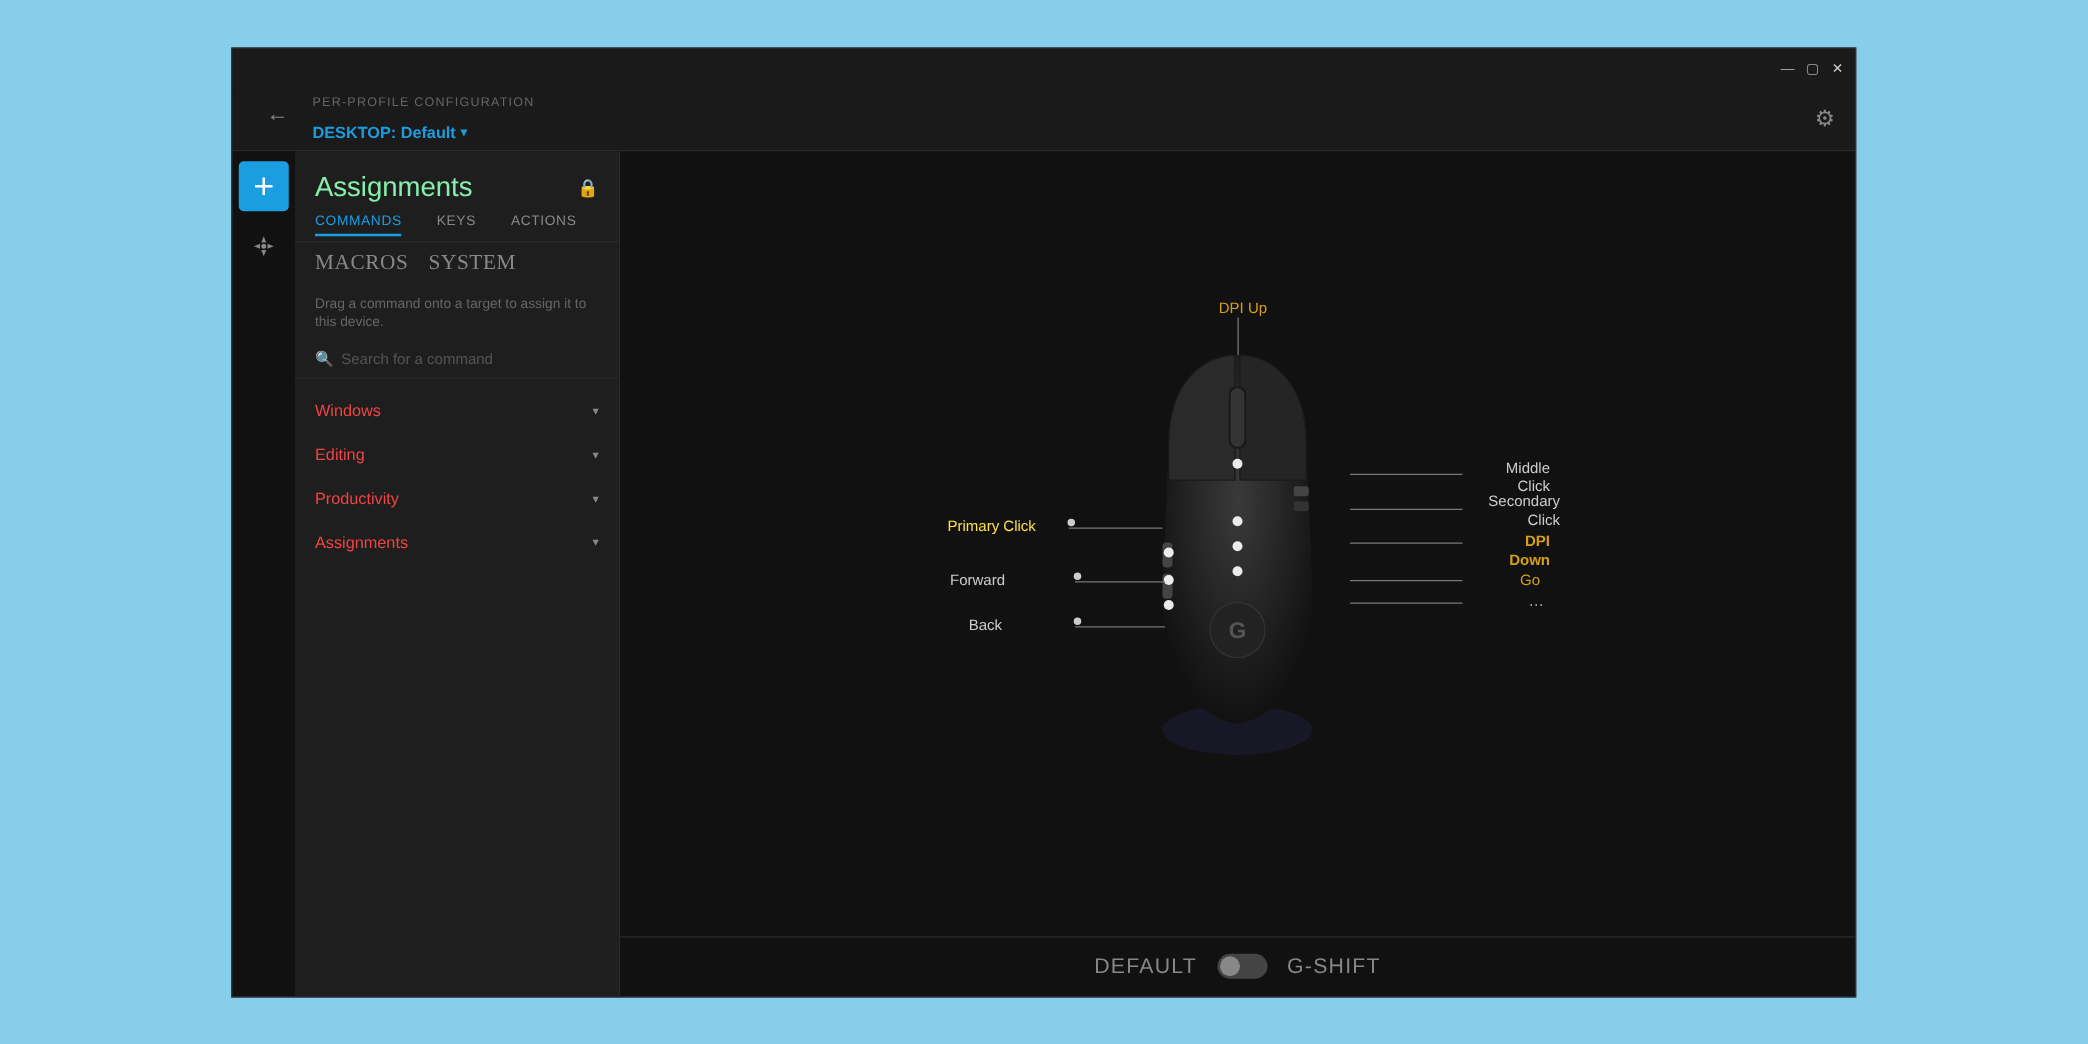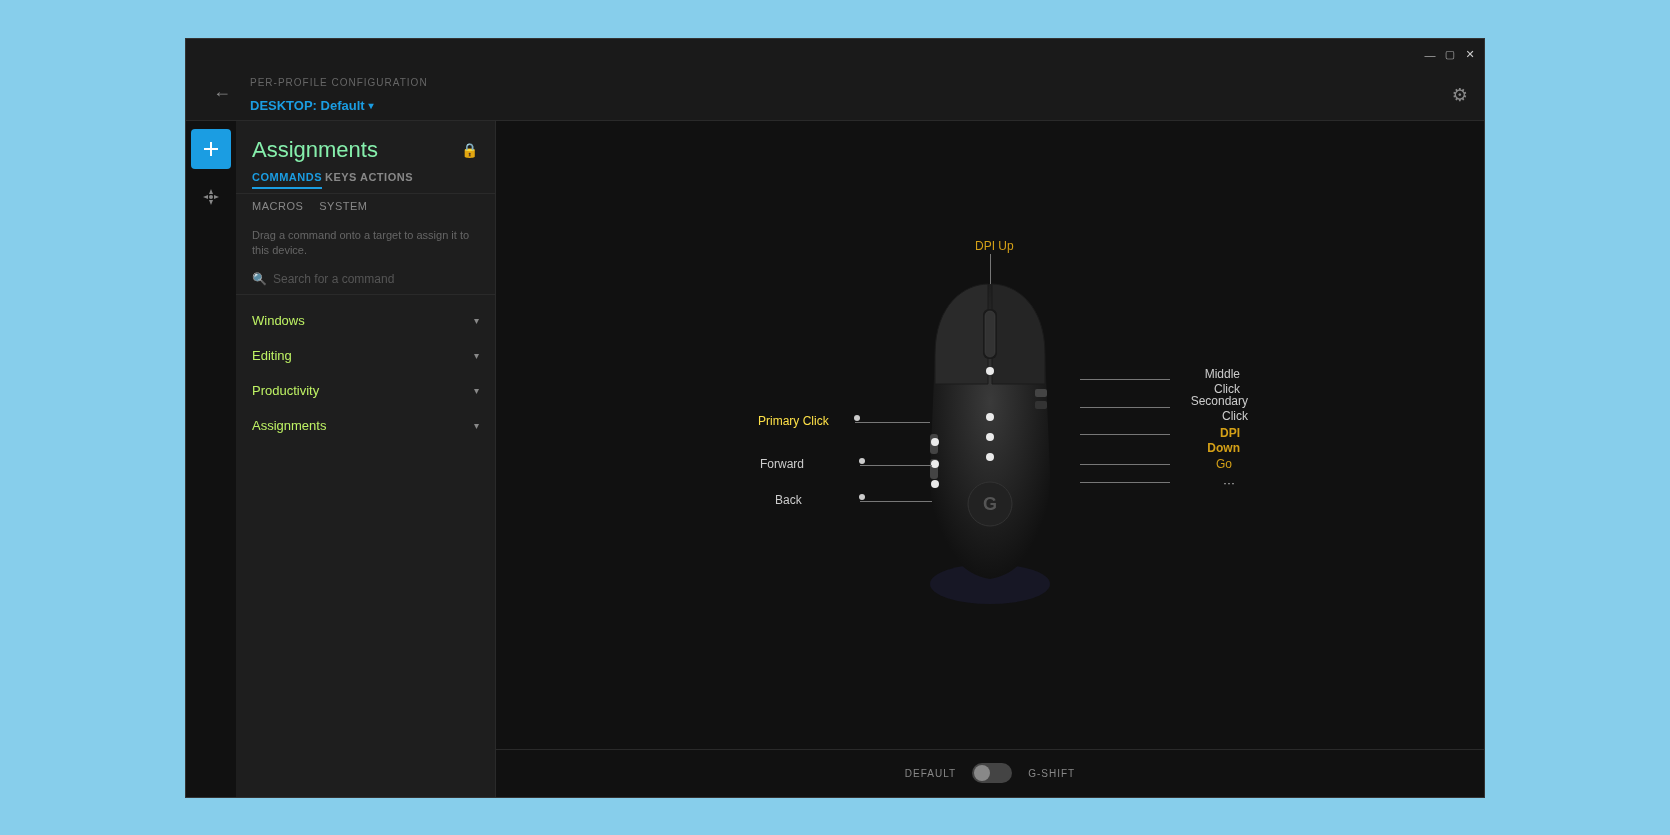--- a/index.html
+++ b/index.html
@@ -152,48 +152,48 @@
       font-size: 22px;
       color: #86efac;
       font-weight: 400;
     }
     .panel-lock {
       color: #666;
       font-size: 14px;
     }
     .tab-row {
       display: flex;
-      gap: 3px;
+      gap: 28px;
       padding: 0 16px 4px;
       border-bottom: 1px solid #2a2a2a;
-      font-weight: bold;
     }
     .tab-item {
       font-size: 11px;
       color: #888;
       cursor: pointer;
       padding-bottom: 4px;
       letter-spacing: 0.5px;
       text-transform: uppercase;
     }
     .tab-item.active {
       color: #1b9de2;
       border-bottom: 2px solid #1b9de2;
     }
     .sub-tab-row {
       display: flex;
       gap: 16px;
       padding: 6px 16px;
     }
     .sub-tab-item {
-      font-size: 11px;
+      font-size: 17px;
       color: #888;
       cursor: pointer;
       text-transform: uppercase;
       letter-spacing: 0.5px;
+      font-family: Liberation Serif, serif;
     }
     .drag-instruction {
       padding: 10px 16px;
       font-size: 11px;
       color: #666;
       line-height: 1.4;
     }
     .search-row {
       padding: 4px 16px 8px;
       display: flex;
@@ -221,21 +221,21 @@
     }
     .category-item {
       display: flex;
       align-items: center;
       justify-content: space-between;
       padding: 10px 16px;
       cursor: pointer;
     }
     .category-label {
       font-size: 13px;
-      color: #bef264;
+      color: #ef4444;
     }
     .category-chevron {
       color: #888;
       font-size: 10px;
     }
     
     .mouse-view {
       flex: 1;
       background: #111;
       display: flex;
@@ -248,21 +248,21 @@
     .bottom-bar {
       height: 48px;
       background: #111;
       border-top: 1px solid #2a2a2a;
       display: flex;
       align-items: center;
       justify-content: center;
       gap: 16px;
     }
     .toggle-label {
-      font-size: 10px;
+      font-size: 17px;
       color: #888;
       letter-spacing: 1px;
       text-transform: uppercase;
     }
     .toggle-switch {
       width: 40px;
       height: 20px;
       background: #444;
       border-radius: 10px;
       position: relative;

